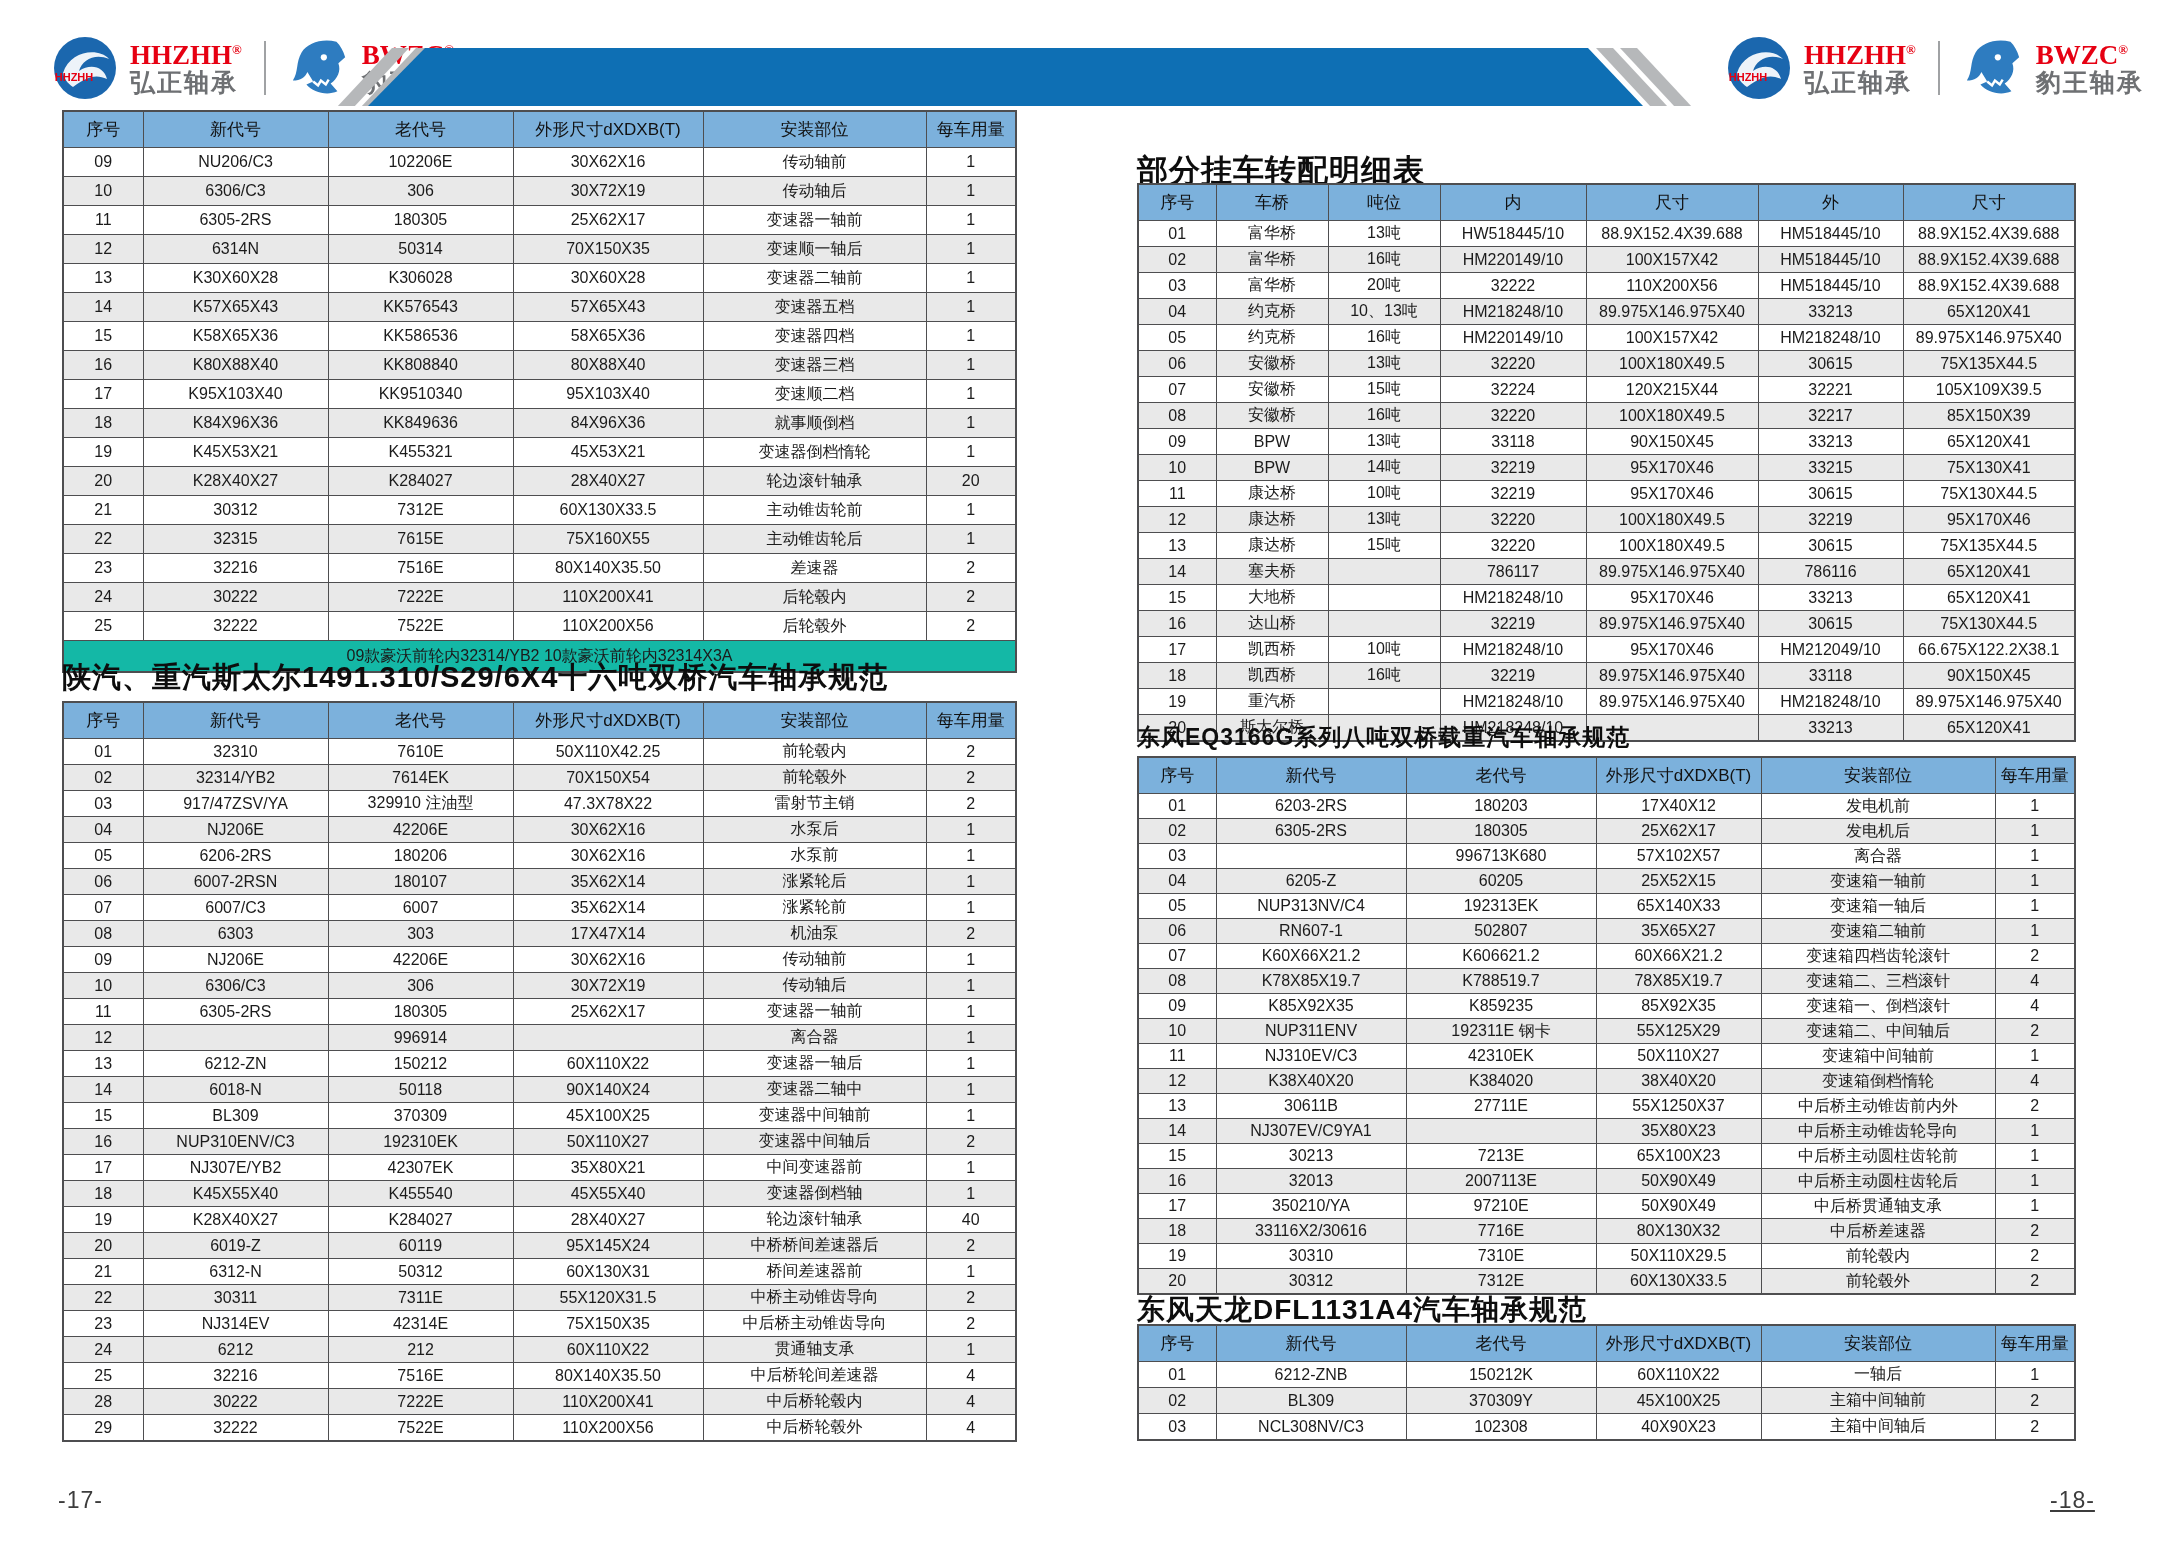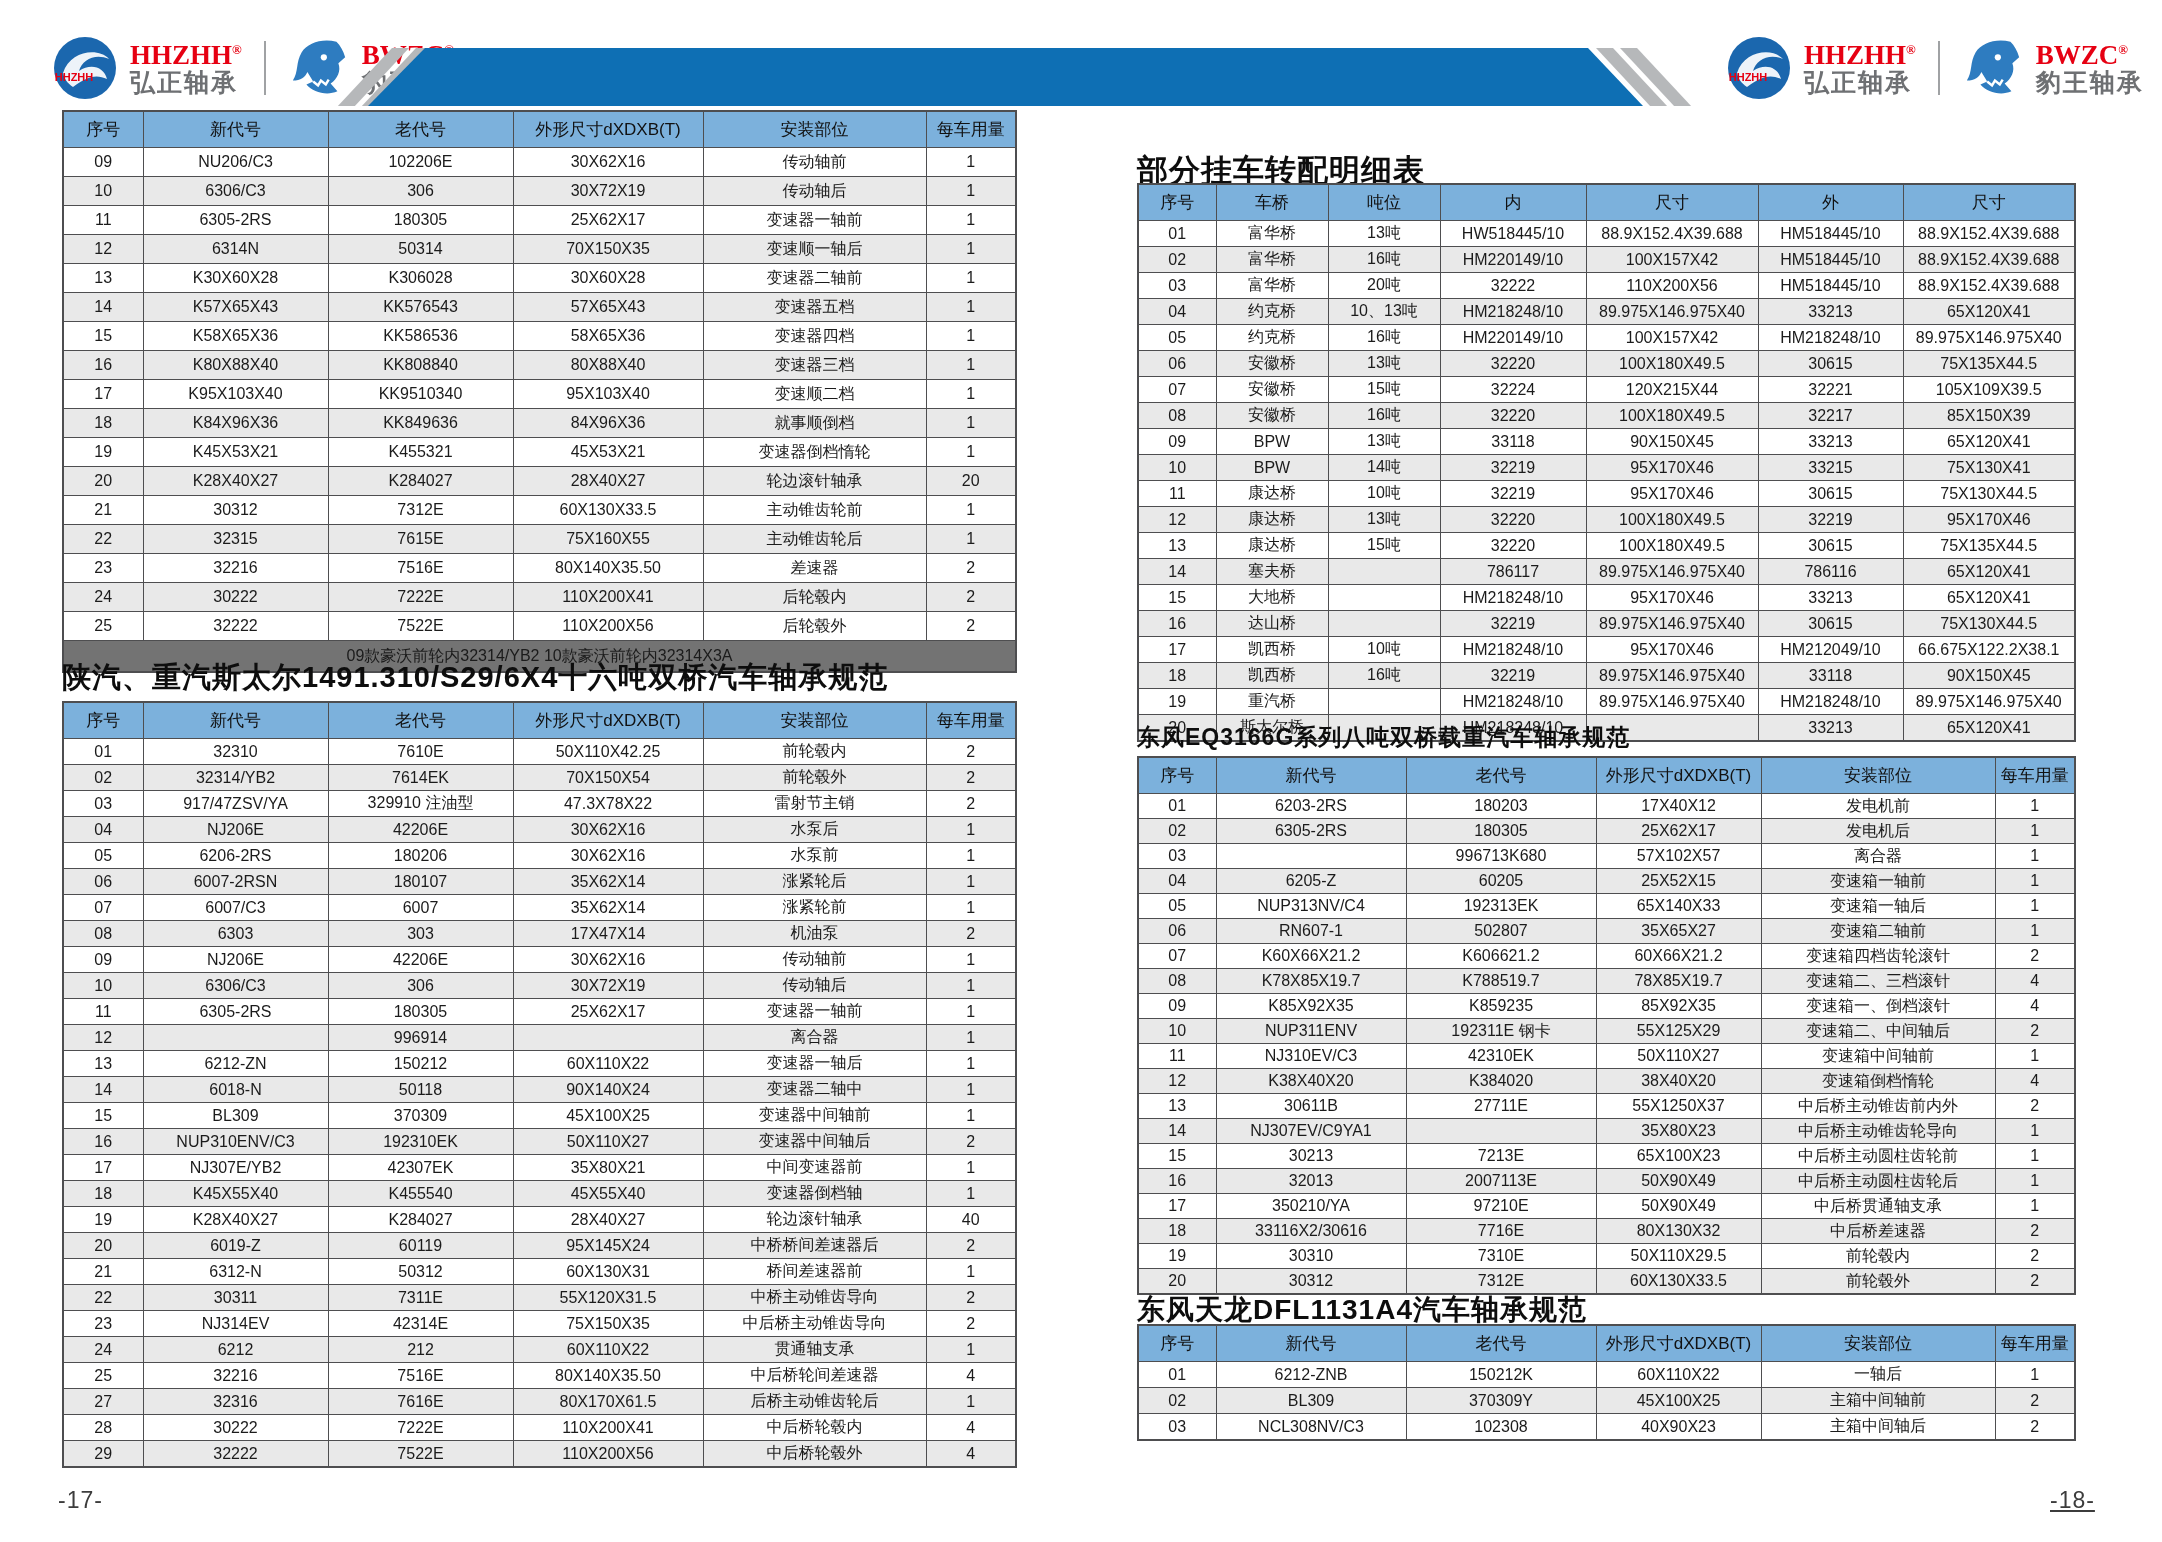--- a/index.html
+++ b/index.html
@@ -31,21 +31,21 @@
   .tblbox{position:absolute;}
   table.tbl{border-collapse:collapse;table-layout:fixed;width:100%;}
   table.tbl th{background:#7cb1dc;font-weight:500;font-size:17px;height:35px;
                border:1px solid #4e4e50;padding:0;text-align:center;color:#111;}
   table.tbl td{border:1px solid #4e4e50;padding:0 2px;text-align:center;font-size:16px;
                overflow:hidden;white-space:nowrap;}
   table.tbl{border:2px solid #4e4e50;}
   table.tbl tbody tr:nth-child(even){background:#e9e9e9;}
   .rh28 td{height:28px;} .rh25 td{height:25px;} .rh24 td{height:24px;}
   .fs15 td{font-size:15px;}
-  .footnote-row td{height:30px;text-align:left;padding-left:85px;background:#737373;font-size:16px;}
+  .footnote-row td{height:30px;text-align:left;padding-left:85px;background:#14b8a6;font-size:16px;}
 
   
   .pageno{position:absolute;top:1487px;font-size:23px;color:#3c3c3c;letter-spacing:1px;}
   .pn-l{left:58px;} .pn-r{left:2050px;text-decoration:underline;}
 </style>
 </head>
 <body>
 
 <div id="spread">
 
@@ -485,28 +485,20 @@
           </tr>
           <tr>
             <td>25</td>
             <td>32216</td>
             <td>7516E</td>
             <td>80X140X35.50</td>
             <td>中后桥轮间差速器</td>
             <td>4</td>
           </tr>
           <tr>
-            <td>27</td>
-            <td>32316</td>
-            <td>7616E</td>
-            <td>80X170X61.5</td>
-            <td>后桥主动锥齿轮后</td>
-            <td>1</td>
-          </tr>
-          <tr>
             <td>28</td>
             <td>30222</td>
             <td>7222E</td>
             <td>110X200X41</td>
             <td>中后桥轮毂内</td>
             <td>4</td>
           </tr>
           <tr>
             <td>29</td>
             <td>32222</td>

